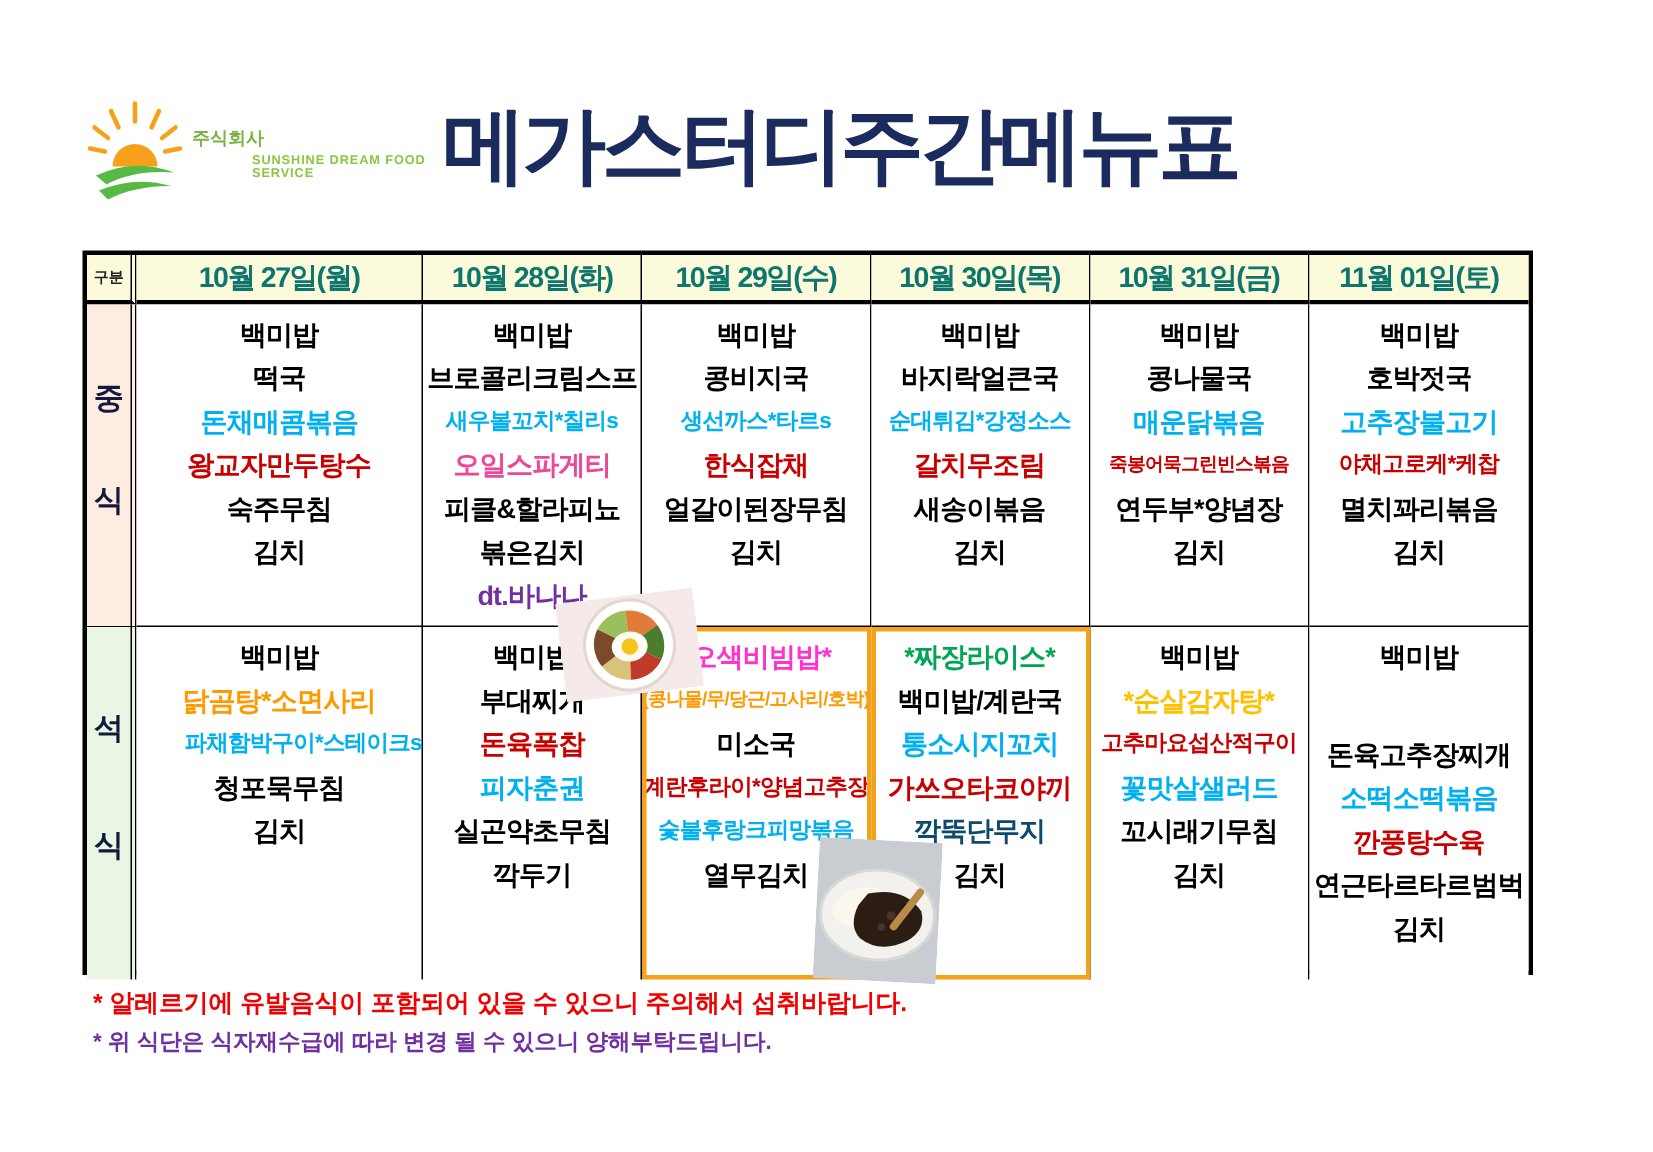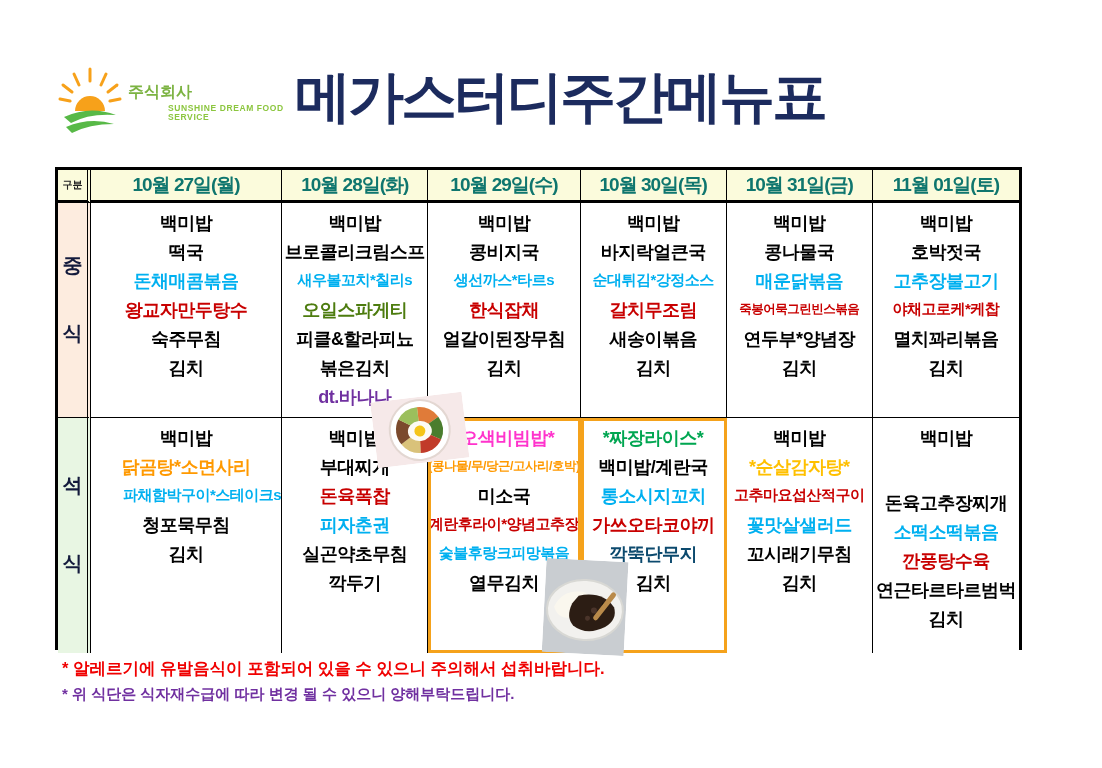--- a/index.html
+++ b/index.html
@@ -5,21 +5,21 @@
   html,body{margin:0;padding:0;}
   body{
     width:1102px;height:768px;background:#ffffff;position:relative;
     font-family:"Liberation Sans","DejaVu Sans",sans-serif;
     -webkit-font-smoothing:antialiased;overflow:hidden;
   }
   
   .logo{position:absolute;left:58px;top:62px;width:230px;height:82px;display:flex;align-items:center;gap:6px;}
   .logo-mark{flex:0 0 auto;}
   .logo-text{display:flex;flex-direction:column;line-height:1.1;}
-  .logo-company-type{font-size:16px;font-weight:bold;color:#7cb342;margin-bottom:1px;}
+  .logo-company-type{font-size:12px;font-weight:bold;color:#7cb342;margin-bottom:1px;}
   .logo-brand{font-size:21px;font-weight:bold;letter-spacing:-1px;}
   .logo-brand .p1{color:#f7941d;}
   .logo-brand .p2{color:#e8403a;}
   .logo-brand .p3{color:#58595b;}
   .logo-sub{font-size:8.5px;font-weight:bold;color:#8cc63f;letter-spacing:0.6px;margin-top:2px;margin-left:40px;}
   .page-title{
     position:absolute;left:260px;top:50px;width:600px;height:95px;
     display:flex;align-items:center;justify-content:center;
     font-size:56px;font-weight:bold;color:#1c2b5e;letter-spacing:-3px;margin:0;
   }
@@ -110,21 +110,21 @@
       <div class="item size-n" style="color: rgb(0, 0, 0);">떡국</div>
       <div class="item size-n" style="color: rgb(0, 176, 240);">돈채매콤볶음</div>
       <div class="item size-n" style="color: rgb(200, 0, 0);">왕교자만두탕수</div>
       <div class="item size-n" style="color: rgb(0, 0, 0);">숙주무침</div>
       <div class="item size-n" style="color: rgb(0, 0, 0);">김치</div>
     </div>
     <div class="cell menu-cell">
       <div class="item size-n" style="color: rgb(0, 0, 0);">백미밥</div>
       <div class="item size-n" style="color: rgb(0, 0, 0);">브로콜리크림스프</div>
       <div class="item size-m" style="color: rgb(0, 176, 240);">새우볼꼬치*칠리s</div>
-      <div class="item size-n" style="color: #4d7c0f;">오일스파게티</div>
+      <div class="item size-n" style="color: #ec4899;">오일스파게티</div>
       <div class="item size-n" style="color: rgb(0, 0, 0);">피클&amp;할라피뇨</div>
       <div class="item size-n" style="color: rgb(0, 0, 0);">볶은김치</div>
       <div class="item size-n" style="color: rgb(112, 48, 160);">dt.바나나</div>
     </div>
     <div class="cell menu-cell">
       <div class="item size-n" style="color: rgb(0, 0, 0);">백미밥</div>
       <div class="item size-n" style="color: rgb(0, 0, 0);">콩비지국</div>
       <div class="item size-m" style="color: rgb(0, 176, 240);">생선까스*타르s</div>
       <div class="item size-n" style="color: rgb(200, 0, 0);">한식잡채</div>
       <div class="item size-n" style="color: rgb(0, 0, 0);">얼갈이된장무침</div>

